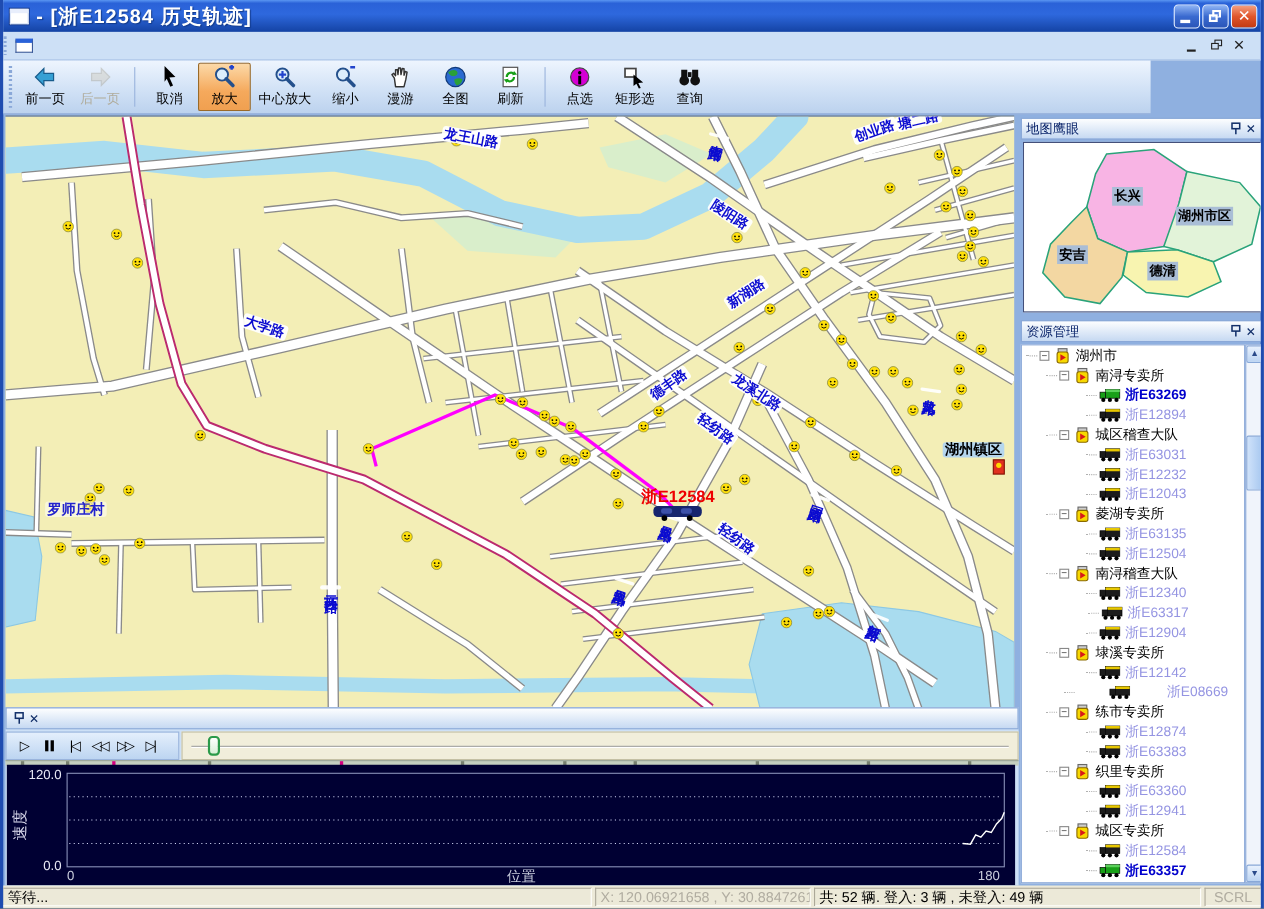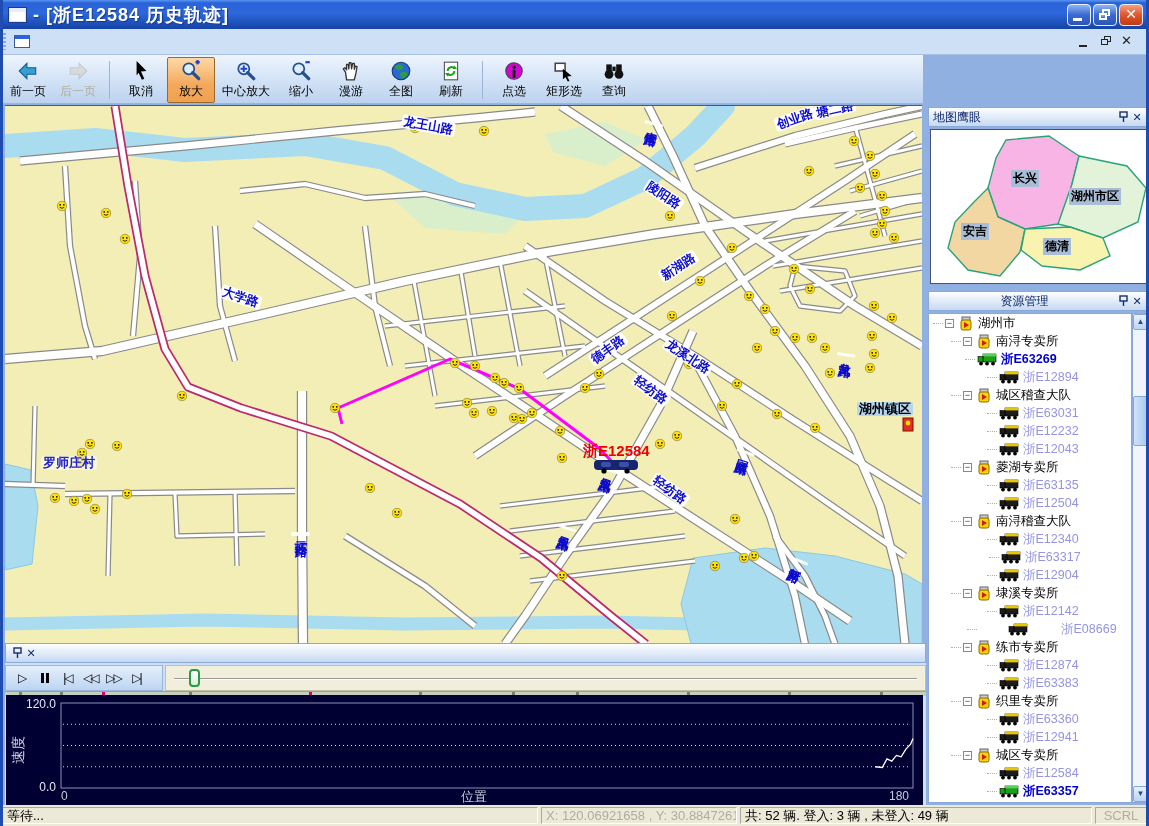--- a/index.html
+++ b/index.html
@@ -29,23 +29,23 @@
     background:repeating-linear-gradient(180deg,#8aa8d8 0 2px,transparent 2px 4px);width:3px;}
   .mdi-icon{width:16px;height:13px;background:#fff;border:1px solid #3a5a9a;border-top:4px solid #2a62d8;margin:0 8px 0 4px;}
   .menu-item{font-size:13px;color:#111;padding:3px 12px;margin-right:8px;}
   .mdi-ctrls{margin-left:auto;display:flex;align-items:center;gap:8px;padding-right:14px;color:#222;}
   .mctrl{width:14px;height:12px;position:relative;}
   .mctrl .dash{position:absolute;left:2px;bottom:1px;width:8px;height:2px;background:#222;}
   .mctrl .sq1{position:absolute;left:5px;top:0;width:7px;height:6px;border:1px solid #222;}
   .mctrl .sq2{position:absolute;left:2px;top:3px;width:7px;height:6px;border:1px solid #222;background:#cde0f6;}
   .mctrl .x{position:absolute;left:0;top:-3px;font-size:13px;font-weight:bold;color:#222;}
   
-  .toolbar{position:absolute;left:-3px;top:55px;width:923px;height:49px;
+  .toolbar{position:absolute;left:-3px;top:55px;width:1046px;height:49px;
     background:linear-gradient(180deg,#eef5fe,#cfe0f5 60%,#bcd2ee);border-bottom:1px solid #9ab4dc;
-    display:flex;align-items:stretch;padding-left:3px;flex-direction:column;}
+    display:flex;align-items:stretch;padding-left:3px;}
   .tgrip{width:3px;height:80%;align-self:center;margin:0 5px;
     background:repeating-linear-gradient(180deg,#8aa8d8 0 2px,transparent 2px 4px);}
   .tbtn{display:flex;flex-direction:column;align-items:center;justify-content:center;
     min-width:48px;padding:2px 4px;margin:2px 1px;border:1px solid transparent;border-radius:2px;}
   .tbtn .ticon{height:22px;display:flex;align-items:center;justify-content:center;}
   .tbtn .tlabel{font-size:12px;color:#000;margin-top:1px;white-space:nowrap;}
   .tbtn.disabled .tlabel{color:#b0ac9c;}
   .tbtn.active{background:linear-gradient(180deg,#fcd9a8,#f5a95c 60%,#f0a050);border:1px solid #9a6a28;}
   .tsep{width:1px;background:#9ab4dc;margin:6px 6px;}
   
@@ -60,21 +60,21 @@
   .vehicle-label{position:absolute;color:#ee0000;font-weight:bold;font-size:15px;white-space:nowrap;}
   
   .right-col{position:absolute;left:925px;top:105px;width:221px;height:700px;}
   .panel-header{height:20px;background:linear-gradient(180deg,#fdfeff,#c6d9f2);border:1px solid #8aa8d8;
     display:flex;align-items:center;font-size:12px;color:#0a246a;padding:0 4px;}
   .panel-header .ph-title{flex:1;}
   .ph-ico{width:14px;height:14px;display:flex;align-items:center;justify-content:center;color:#13306a;font-size:11px;font-weight:bold;}
   .eagle-body{position:absolute;left:2px;top:24px;width:218px;height:155px;background:#fff;border:1px solid #44507a;}
   .eagle-labels{position:absolute;left:0;top:0;width:100%;height:100%;pointer-events:none;}
   .el{position:absolute;background:#a9bdd6;color:#000;font-weight:bold;font-size:12px;padding:0 2px;white-space:nowrap;}
-  .res-header{position:absolute;left:0;top:186px;width:221px;text-align:center;}
+  .res-header{position:absolute;left:0;top:186px;width:221px;}
   .tree{position:absolute;left:0;top:208px;width:204px;height:490px;background:#fff;
     border:1px solid #8aa8d8;overflow:hidden;font-size:12.5px;}
   .trow{height:18px;display:flex;align-items:center;white-space:nowrap;}
   .tdots{border-top:1px dotted #b0b0b0;width:10px;margin-right:2px;}
   .tbox{width:9px;height:9px;border:1px solid #888;background:#fff;font-size:9px;line-height:7px;
     text-align:center;color:#333;margin-right:4px;flex:none;}
   .tlab{margin-left:4px;}
   .troot,.tgroup{color:#000;}
   .tplate{color:#9494e2;}
   .tplate.on{color:#0000cc;font-weight:bold;}
@@ -542,21 +542,21 @@
           <span class="tbox">−</span>
           <span style="display: inline-flex;">
             <svg width="16" height="15" viewBox="0 0 16 15">
               <rect x="4" y="1" width="8" height="4" fill="#cccccc" stroke="#666"></rect>
               <rect x="3" y="4" width="10" height="10" rx="2" fill="#f8d800" stroke="#8a6a00"></rect>
               <polygon points="6,6 11,9 6,12" fill="#d81818"></polygon>
             </svg>
           </span>
           <span class="tlab tgroup">南浔专卖所</span>
         </div>
-        <div class="trow" style="padding-left: 36px;">
+        <div class="trow" style="padding-left: 58px;">
           <span class="tdots"></span>
           <span style="display: inline-flex;">
             <svg width="20" height="14" viewBox="0 0 20 14">
               <rect x="6" y="2" width="13" height="8" fill="#18a018" stroke="#000" stroke-width="0.6"></rect>
               <rect x="6" y="2" width="13" height="2.4" fill="#5ad05a"></rect>
               <rect x="1" y="4.5" width="5" height="5.5" fill="#18a018" stroke="#000" stroke-width="0.6"></rect>
               <circle cx="4" cy="11.6" r="1.9" fill="#000"></circle>
               <circle cx="10" cy="11.6" r="1.9" fill="#000"></circle>
               <circle cx="16" cy="11.6" r="1.9" fill="#000"></circle>
             </svg>

